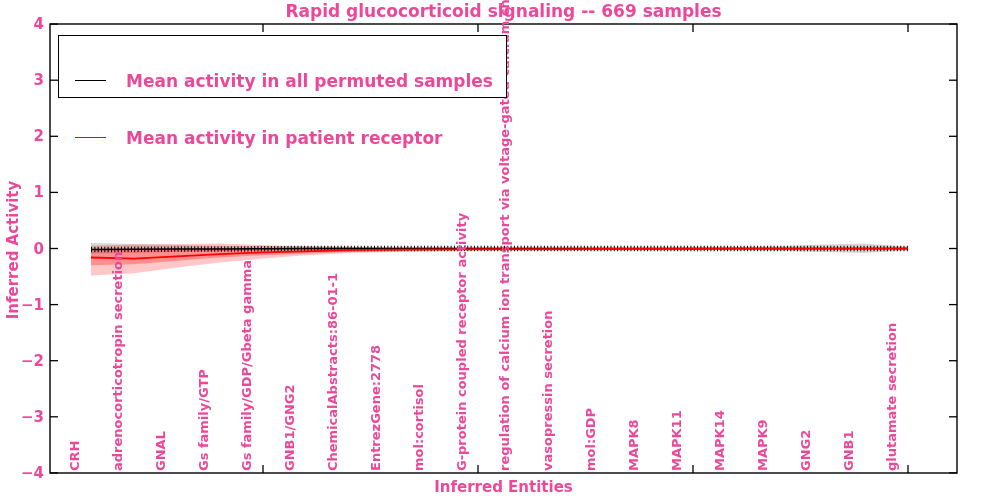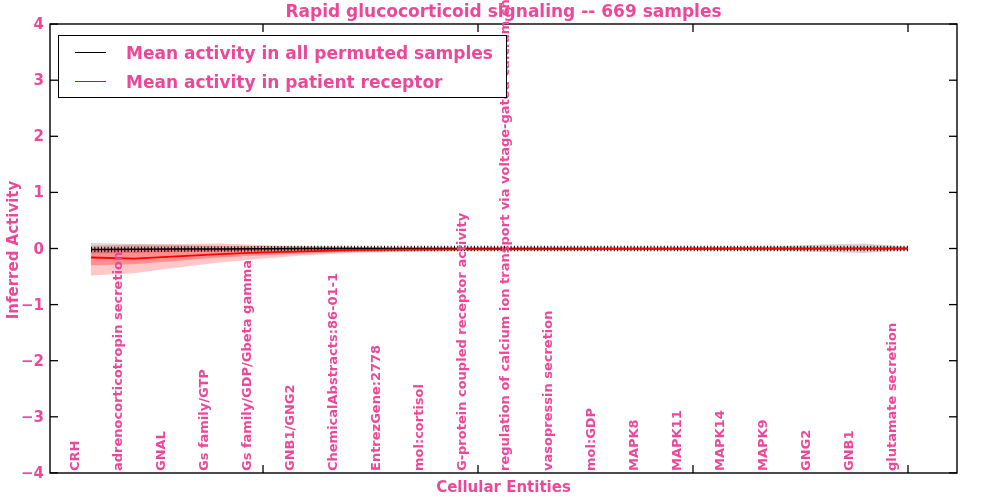--- a/index.html
+++ b/index.html
@@ -23,21 +23,21 @@
     position:absolute;left:0;width:44px;text-align:right;font-size:15px;line-height:18px;
   }
   .xcat{
     position:absolute;font-size:13px;line-height:16px;white-space:nowrap;
     transform:rotate(-90deg);transform-origin:0 100%;
   }
   .legend{
     position:absolute;left:58px;top:35px;width:449px;height:63px;
     background:#ffffff;border:1.4px solid #000;box-sizing:border-box;padding-top:2px;
   }
-  .legend-row{display:flex;align-items:center;height:29px;}
+  .legend-row{display:flex;align-items:center;height:29px;margin-top:28px;}
   .legend-line{display:inline-block;width:31px;height:0;border-top:1.7px solid #000;margin-left:16px;margin-right:20px;flex:none;}
   .legend-text{font-size:17px;white-space:nowrap;}
 </style>
 </head>
 <body>
 
 <div id="figure">
   <svg id="plot" viewBox="0 0 1000 500">
       <path d="M91.0 242.9 L134.0 244.0 L177.0 245.1 L220.0 245.7 L263.0 246.3 L306.0 246.8 L349.0 247.1 L392.0 247.4 L435.0 247.4 L478.0 247.4 L521.0 247.4 L564.0 247.4 L607.0 247.4 L650.0 247.4 L693.0 247.1 L736.0 246.8 L779.0 246.3 L822.0 244.6 L865.0 243.5 L908.0 246.8 L908.0 250.2 L865.0 253.0 L822.0 251.9 L779.0 250.7 L736.0 250.2 L693.0 249.9 L650.0 249.6 L607.0 249.6 L564.0 249.6 L521.0 249.6 L478.0 249.6 L435.0 249.6 L392.0 249.6 L349.0 249.9 L306.0 250.2 L263.0 250.7 L220.0 251.3 L177.0 251.9 L134.0 253.0 L91.0 253.5 Z" fill="#7f7f7f" fill-opacity="0.32" stroke="none"></path>
       <path d="M91.0 245.7 L134.0 244.6 L177.0 244.0 L220.0 243.5 L263.0 245.1 L306.0 246.3 L349.0 246.8 L392.0 247.4 L435.0 247.4 L478.0 247.7 L521.0 247.7 L564.0 247.9 L607.0 247.9 L650.0 247.9 L693.0 247.9 L736.0 247.9 L779.0 247.9 L822.0 247.9 L865.0 247.7 L908.0 247.7 L908.0 249.6 L865.0 249.6 L822.0 249.6 L779.0 249.9 L736.0 249.9 L693.0 250.2 L650.0 250.2 L607.0 250.2 L564.0 250.5 L521.0 250.7 L478.0 250.7 L435.0 251.3 L392.0 251.9 L349.0 253.0 L306.0 255.2 L263.0 258.6 L220.0 262.5 L177.0 267.6 L134.0 273.2 L91.0 275.4 Z" fill="#ff0000" fill-opacity="0.22" stroke="none"></path>
@@ -112,15 +112,15 @@
     <div class="legend-row">
       <span class="legend-line" id="legend-line-0" style="border-top-color: rgb(0, 0, 0);"></span>
       <span class="legend-text">Mean activity in all permuted samples</span>
     </div>
     <div class="legend-row">
       <span class="legend-line" id="legend-line-1" style="border-top-color: rgb(255, 0, 0);"></span>
       <span class="legend-text">Mean activity in patient receptor</span>
     </div>
   </div>
 
-  <div class="x-axis-label">Cellular Entities</div>
+  <div class="x-axis-label">Inferred Entities</div>
   <div class="y-axis-label">Inferred Activity</div>
 </div>
 
 </body></html>

